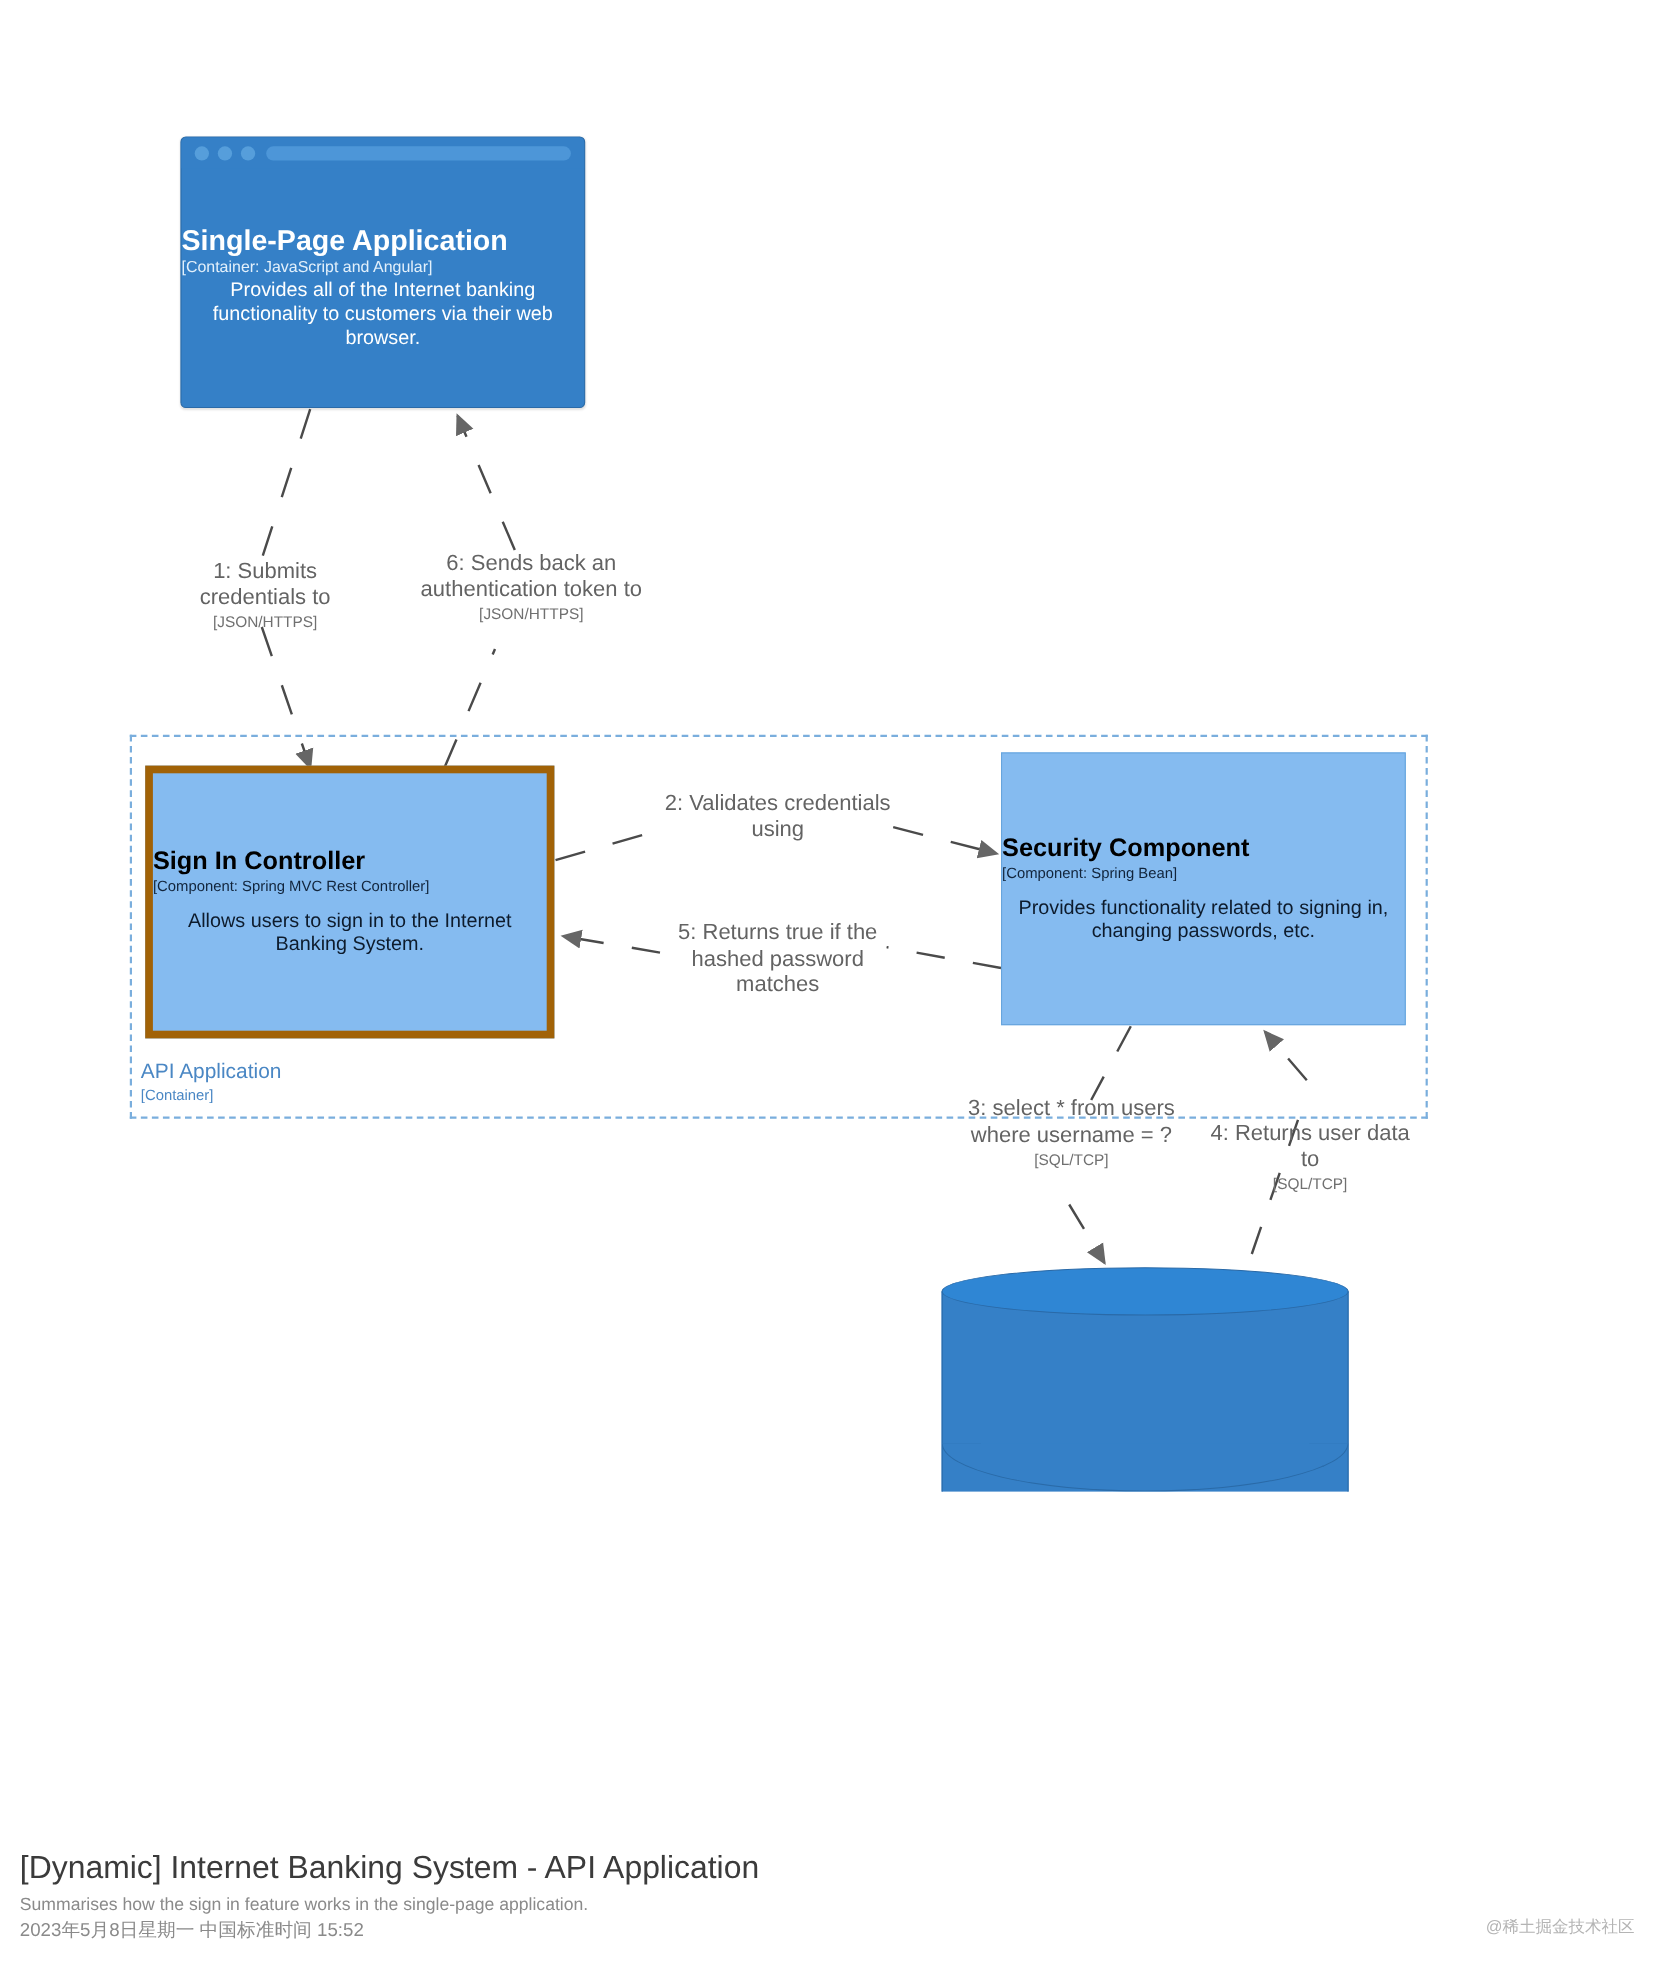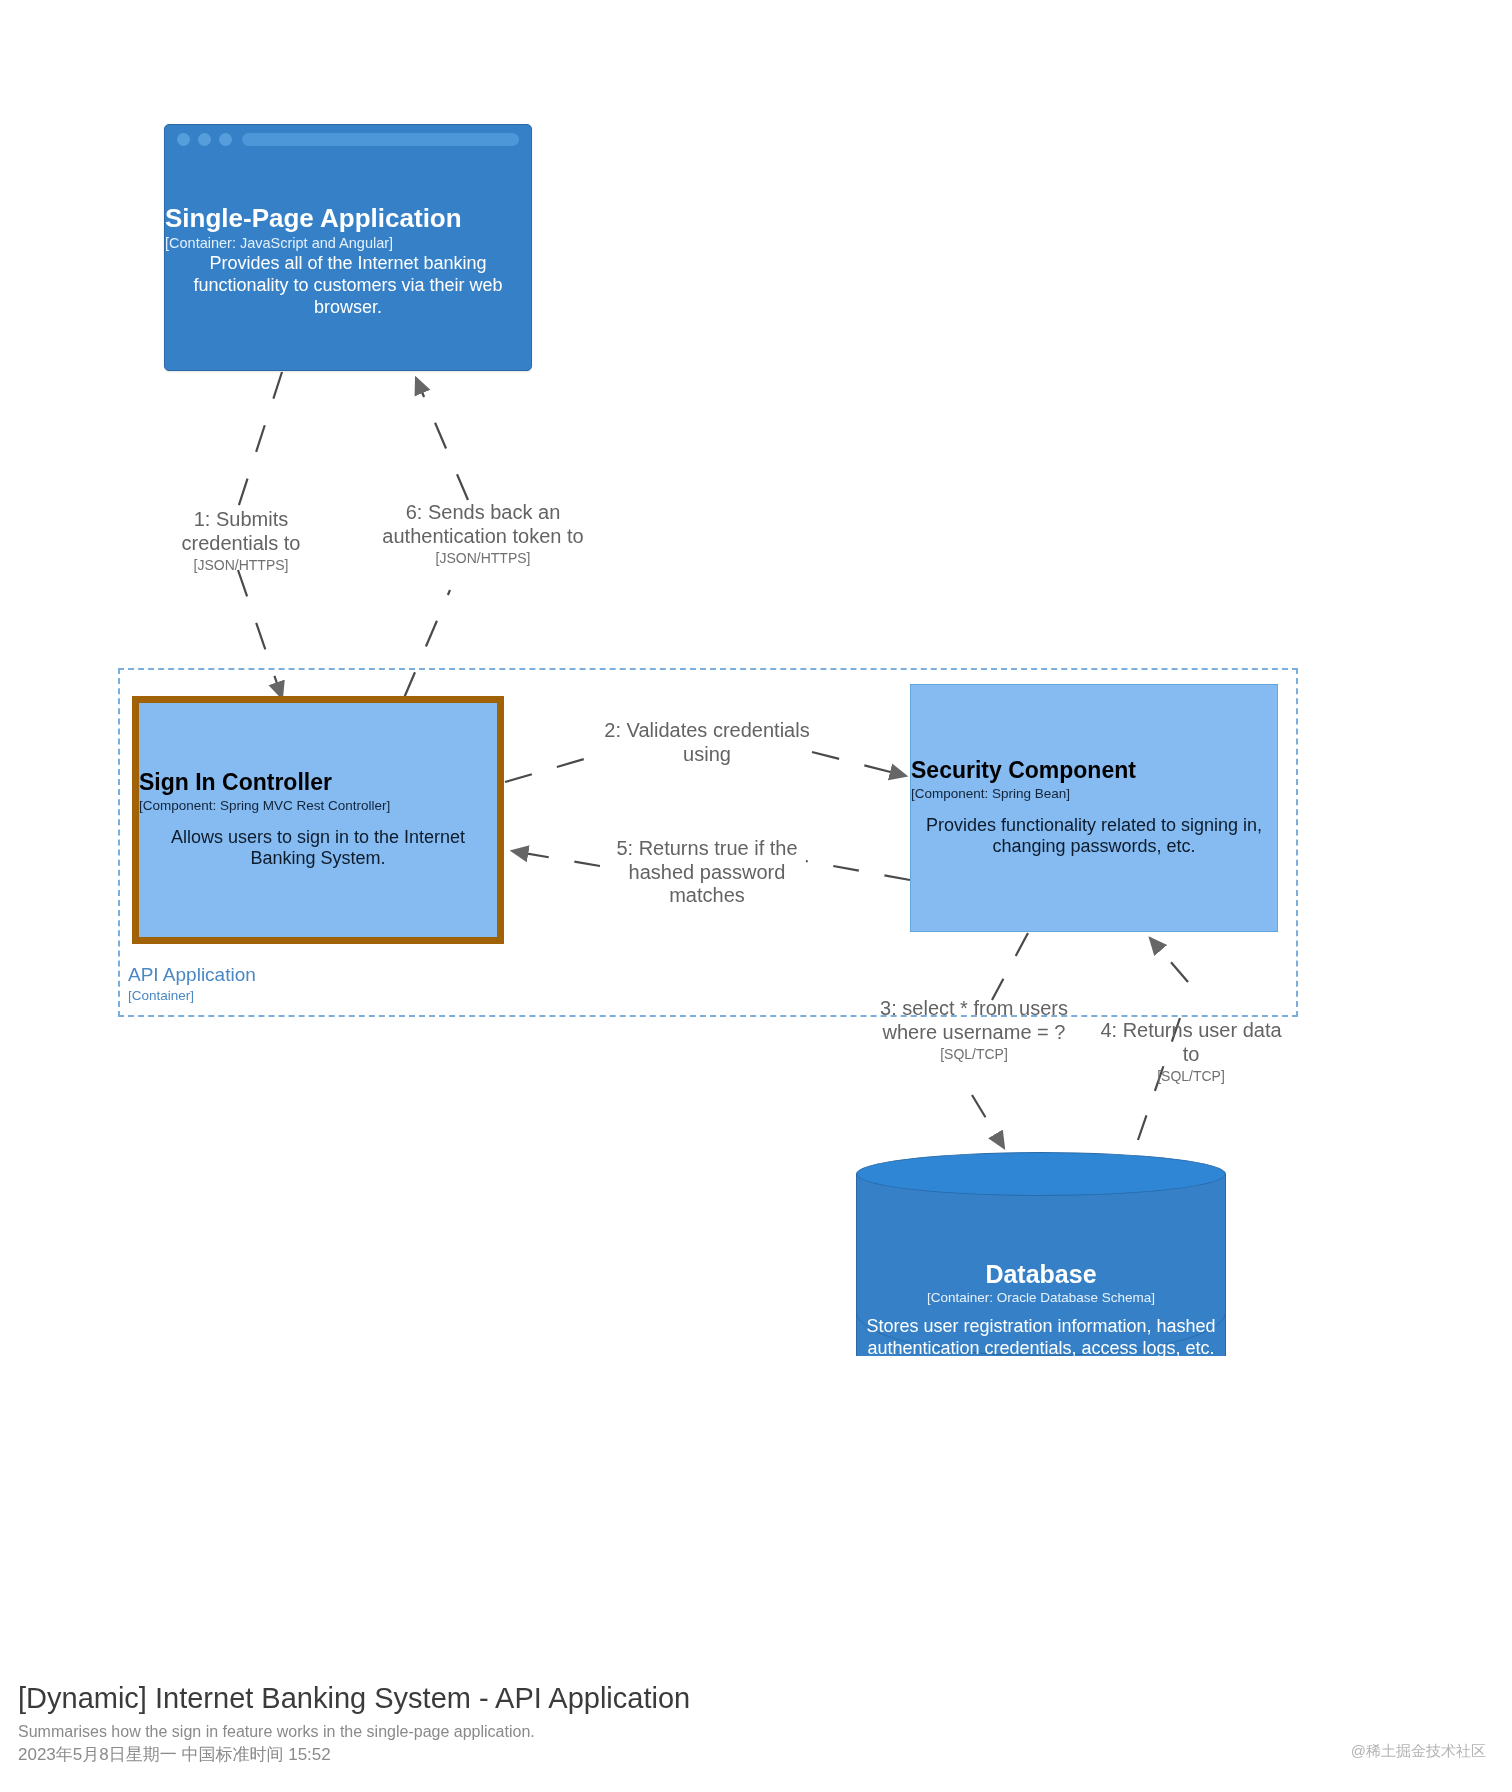--- a/index.html
+++ b/index.html
@@ -308,25 +308,20 @@
   <div id="security-component" class="node component">
     <div class="n-title">Security Component</div>
     <div class="n-tech">[Component: Spring Bean]</div>
     <div class="n-desc">Provides functionality related to signing in, changing passwords, etc.</div>
   </div>
 
   <div id="database" class="node">
     <div id="db-body"></div>
     <div id="db-bottom"></div>
     <div id="db-top"></div>
-    <div id="db-content">
-      <div class="n-title">Database</div>
-      <div class="n-tech">[Container: Oracle Database Schema]</div>
-      <div class="n-desc">Stores user registration information, hashed authentication credentials, access logs, etc.</div>
-    </div>
   </div>
 
   <div id="rel1" class="rel-label">
     <span class="r-desc">1: Submits credentials to</span>
     <span class="r-tech">[JSON/HTTPS]</span>
   </div>
 
   <div id="rel6" class="rel-label">
     <span class="r-desc">6: Sends back an authentication token to</span>
     <span class="r-tech">[JSON/HTTPS]</span>

